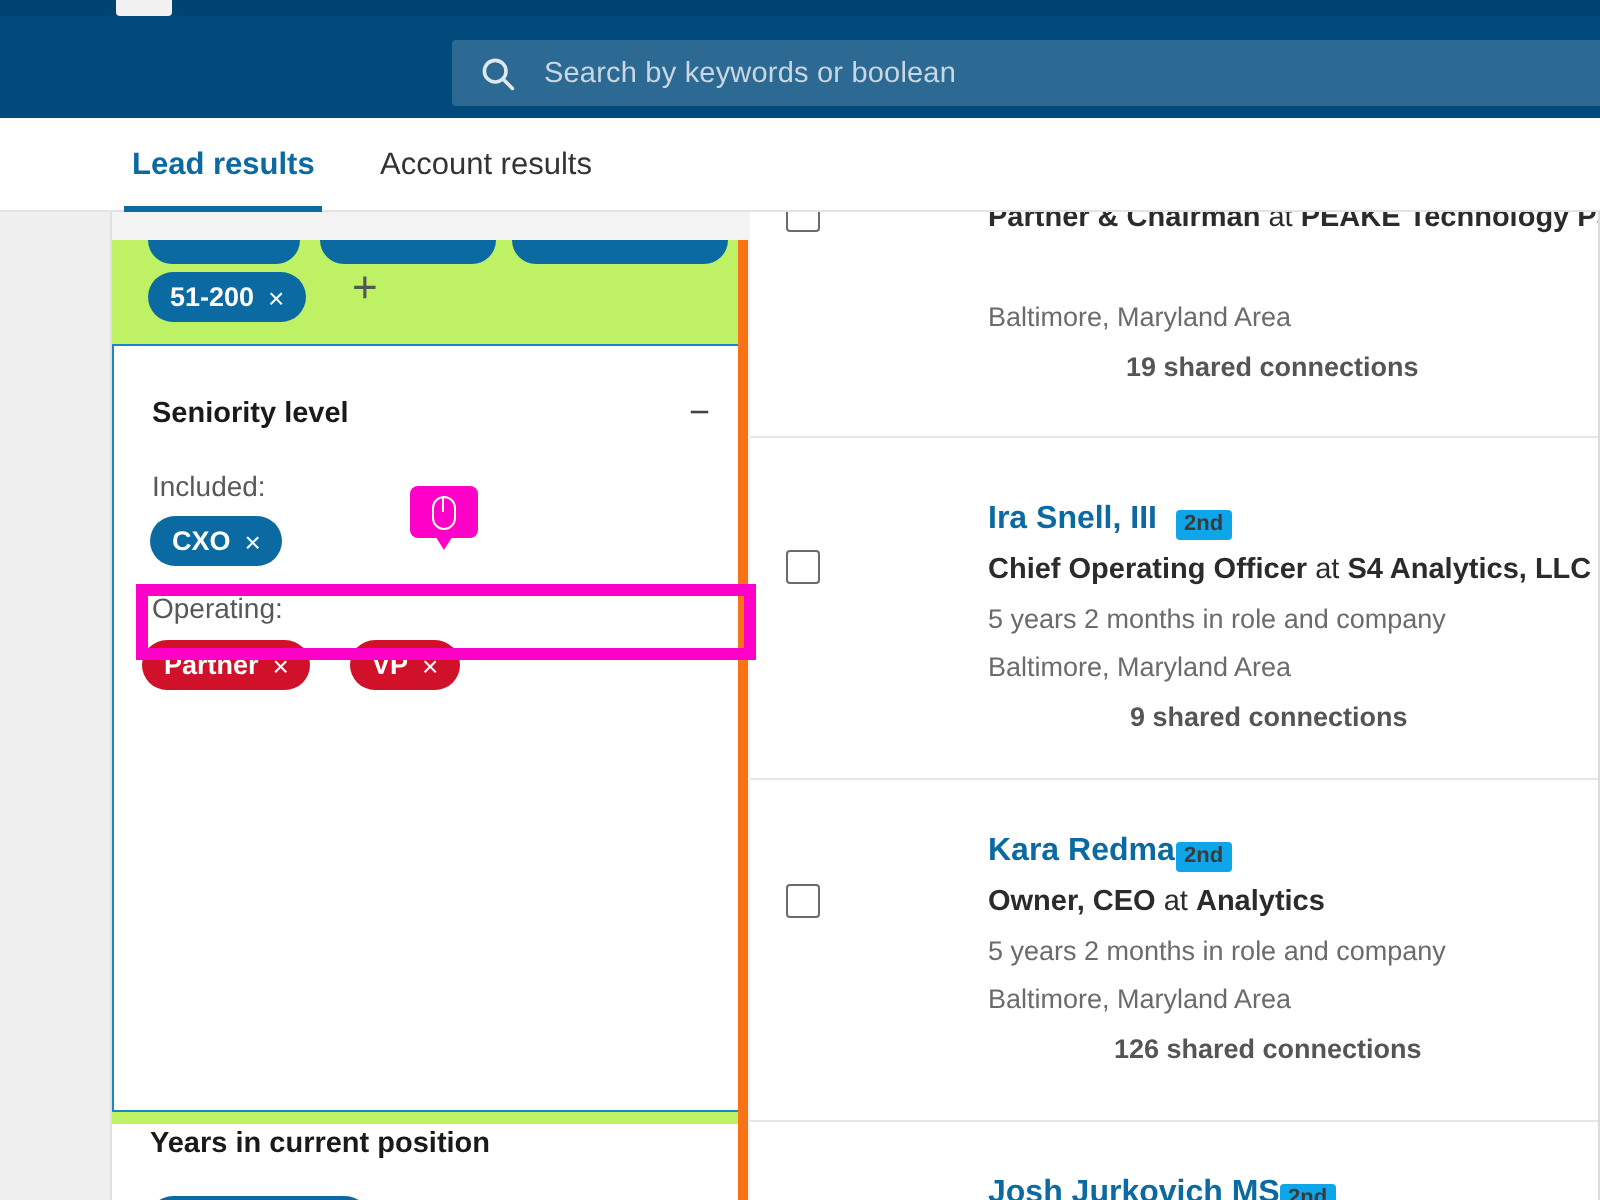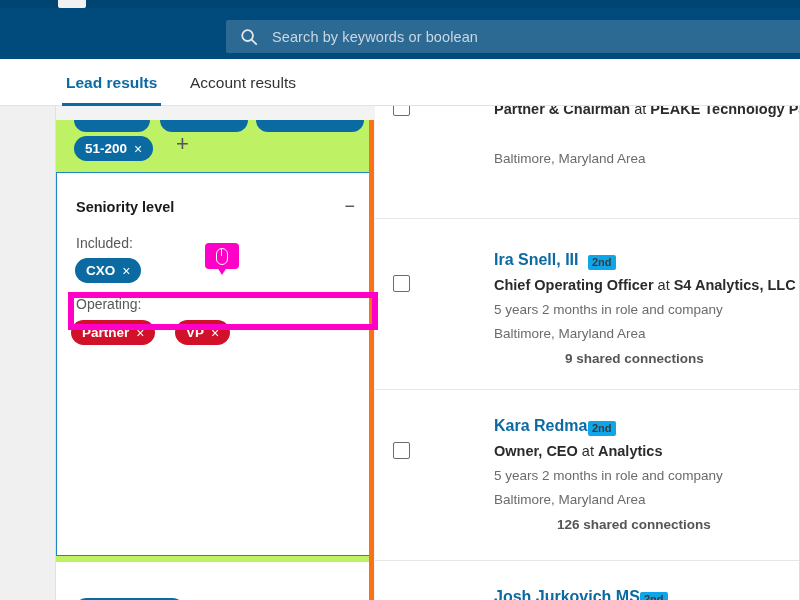--- a/index.html
+++ b/index.html
@@ -264,37 +264,39 @@
         <span class="x">×</span>
       </span>
       <span class="pill red pill-vp">
         <span>VP</span>
         <span class="x">×</span>
       </span>
 
     </div>
 
     <div class="card-years">
+      <div class="years-title">Years in current position</div>
       <span class="pill pill-years">
         <span>3 to 5 years</span>
         <span class="x">×</span>
       </span>
       <span class="plus plus-years">+</span>
 
     </div>
   </div>
 
   <div class="results">
 
     <div class="res-row" style="top:0;height:112px">
       <div class="chk" style="left:18px; top:-7px"></div>
       <div class="res-title" style="left:119px; top:-5px">
         <b>Partner &amp; Chairman</b><span> </span><span class="at">at</span><span> </span><b>PEAKE Technology Pa</b>
       </div>
       <div class="res-meta" style="left:119px; top:45px">Baltimore, Maryland Area</div>
+      <div class="res-shared" style="left:188px; top:70px">19 shared connections</div>
       <div class="row-sep" style="top:112px"></div>
     </div>
 
     <div class="res-row" style="top:113px;height:170px">
       <div class="chk" style="left:18px; top:56px"></div>
       <div class="res-name" style="left:119px; top:32px">Ira Snell, III</div>
       <div class="deg-badge" style="left:213px; top:36px">2nd</div>
       <div class="res-title" style="left:119px; top:58px">
         <b>Chief Operating Officer</b><span> </span><span class="at">at</span><span> </span><b>S4 Analytics, LLC</b>
       </div>

